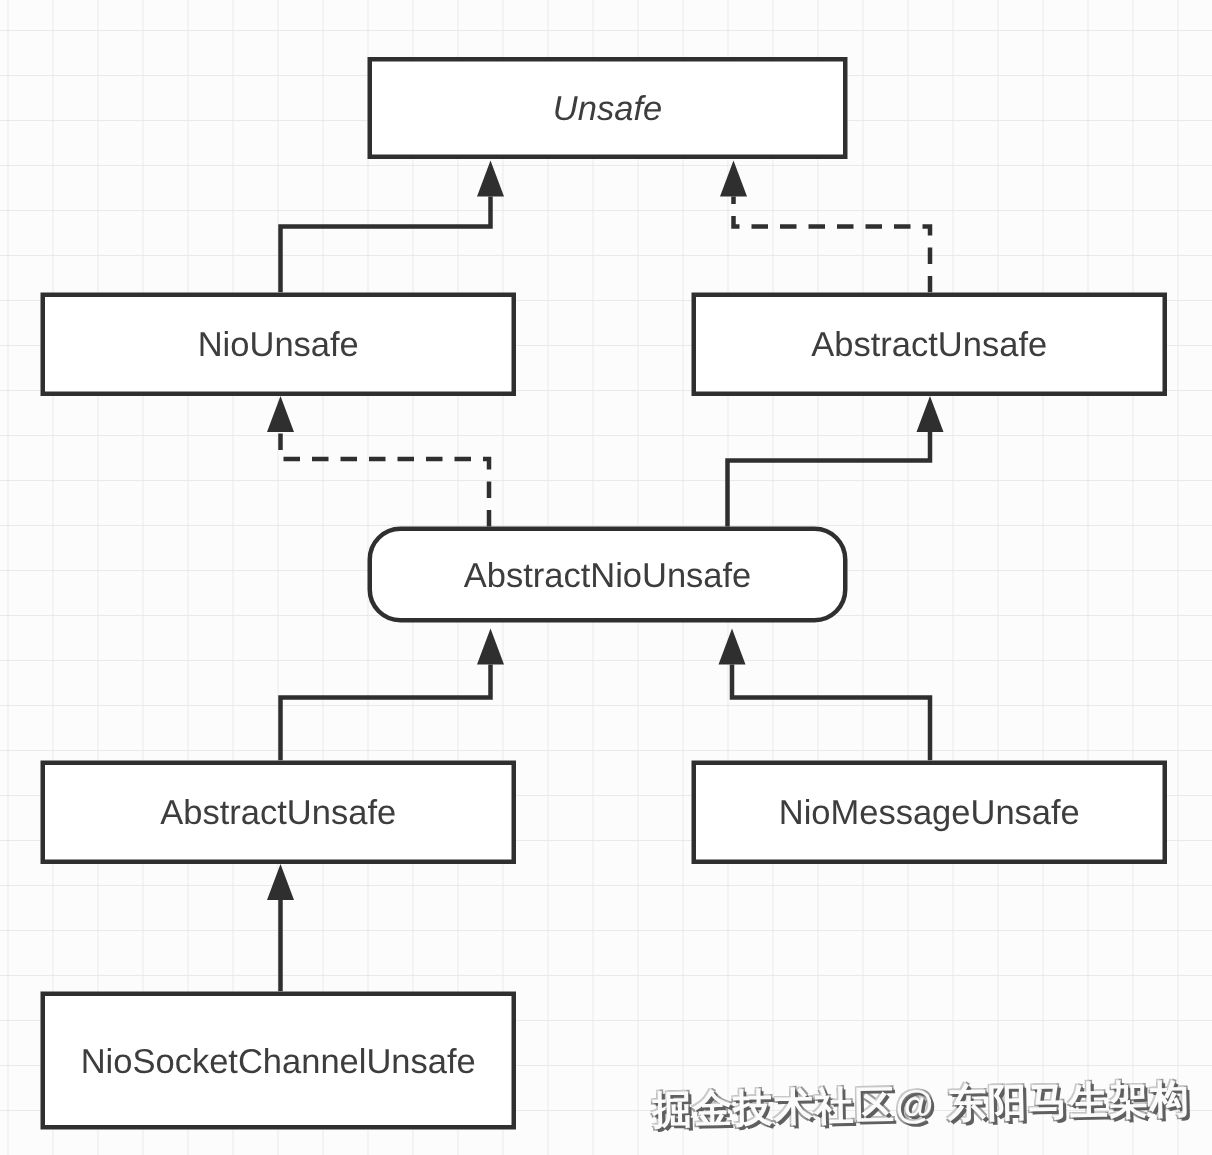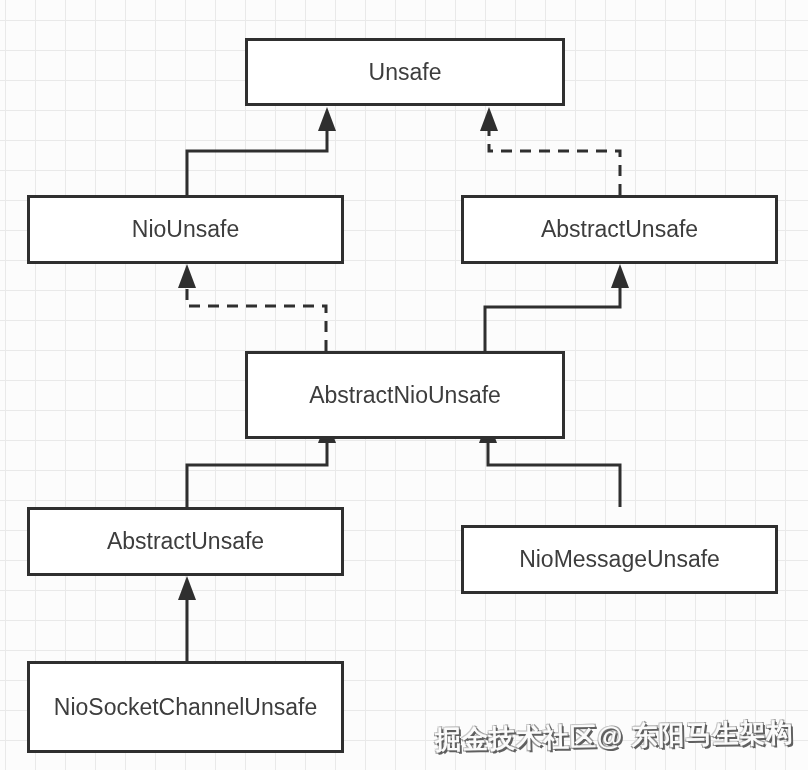--- a/index.html
+++ b/index.html
@@ -47,26 +47,26 @@
     border: 3px solid var(--box-border, #2f2f2f);
     background: var(--box-fill, #ffffff);
     display: flex;
     align-items: center;
     justify-content: center;
     font-size: 23px;
     color: var(--text, #3d3d3d);
     white-space: nowrap;
   }
 
-  #node-unsafe                    { left: 245px; top:  38px; width: 320px; height: 68px; }
+  #node-unsafe                    { left: 245px; top:  38px; width: 320px; height: 68px; font-style: italic; }
   #node-nio-unsafe                { left:  27px; top: 195px; width: 317px; height: 69px; }
   #node-abstract-unsafe           { left: 461px; top: 195px; width: 317px; height: 69px; }
-  #node-abstract-nio-unsafe       { left: 245px; top: 351px; width: 320px; height: 88px; }
+  #node-abstract-nio-unsafe       { left: 245px; top: 351px; width: 320px; height: 64px; border-radius: 22px; }
   #node-nio-byte-unsafe           { left:  27px; top: 507px; width: 317px; height: 69px; }
-  #node-nio-message-unsafe        { left: 461px; top: 507px; width: 317px; height: 69px; margin-top: 18px; }
+  #node-nio-message-unsafe        { left: 461px; top: 507px; width: 317px; height: 69px; }
   #node-nio-socket-channel-unsafe { left:  27px; top: 661px; width: 317px; height: 92px; }
 
   .watermark {
     position: absolute;
     right: 14px;
     bottom: 16px;
     font-size: 26px;
     font-weight: bold;
     letter-spacing: 1px;
     color: #fbfbfb;

